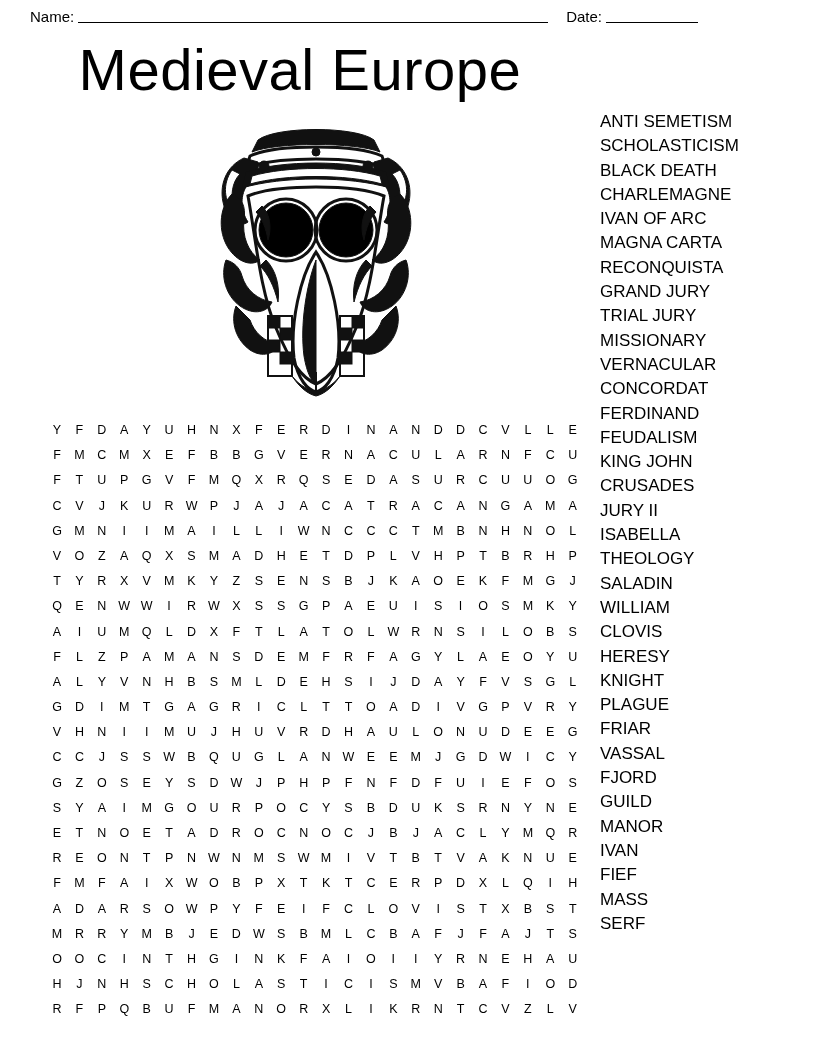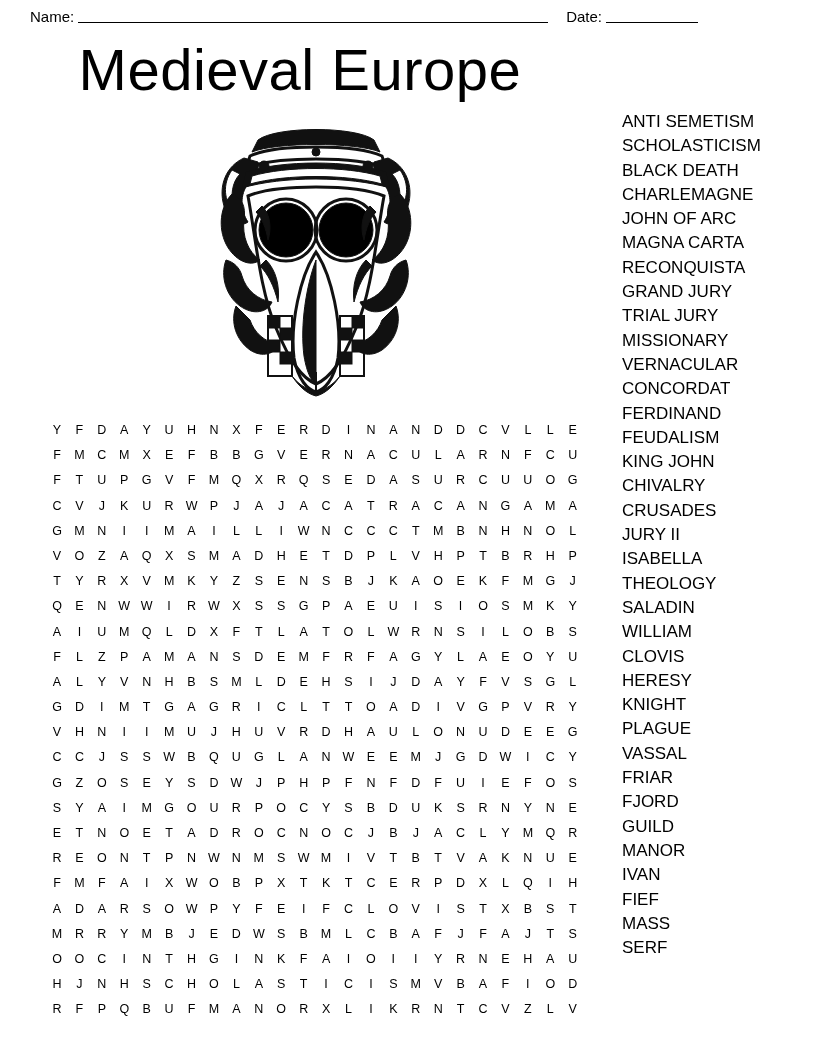--- a/index.html
+++ b/index.html
@@ -99,21 +99,20 @@
   .wordlist {
     position: absolute;
     top: 110px;
     left: 600px;
     width: 200px;
     font-size: 17px;
     line-height: 24.3px;
   }
   .wordlist div {
     white-space: nowrap;
-    margin-left: 22px;
   }
 </style>
 </head>
 <body>
 
 <div class="page">
 
   <div class="header-row">
     <span class="label">Name:</span>
     <span class="rule name"></span>
@@ -813,44 +812,43 @@
         <span>L</span>
         <span>V</span>
       </div>
   </div>
 
   <div class="wordlist">
       <div>ANTI SEMETISM</div>
       <div>SCHOLASTICISM</div>
       <div>BLACK DEATH</div>
       <div>CHARLEMAGNE</div>
-      <div>JOHN OF ARC</div>
+      <div>IVAN OF ARC</div>
       <div>MAGNA CARTA</div>
       <div>RECONQUISTA</div>
       <div>GRAND JURY</div>
       <div>TRIAL JURY</div>
       <div>MISSIONARY</div>
       <div>VERNACULAR</div>
       <div>CONCORDAT</div>
       <div>FERDINAND</div>
       <div>FEUDALISM</div>
       <div>KING JOHN</div>
-      <div>CHIVALRY</div>
       <div>CRUSADES</div>
       <div>JURY II</div>
       <div>ISABELLA</div>
       <div>THEOLOGY</div>
       <div>SALADIN</div>
       <div>WILLIAM</div>
       <div>CLOVIS</div>
       <div>HERESY</div>
       <div>KNIGHT</div>
       <div>PLAGUE</div>
+      <div>FRIAR</div>
       <div>VASSAL</div>
-      <div>FRIAR</div>
       <div>FJORD</div>
       <div>GUILD</div>
       <div>MANOR</div>
       <div>IVAN</div>
       <div>FIEF</div>
       <div>MASS</div>
       <div>SERF</div>
     </div>
 
 </div>

